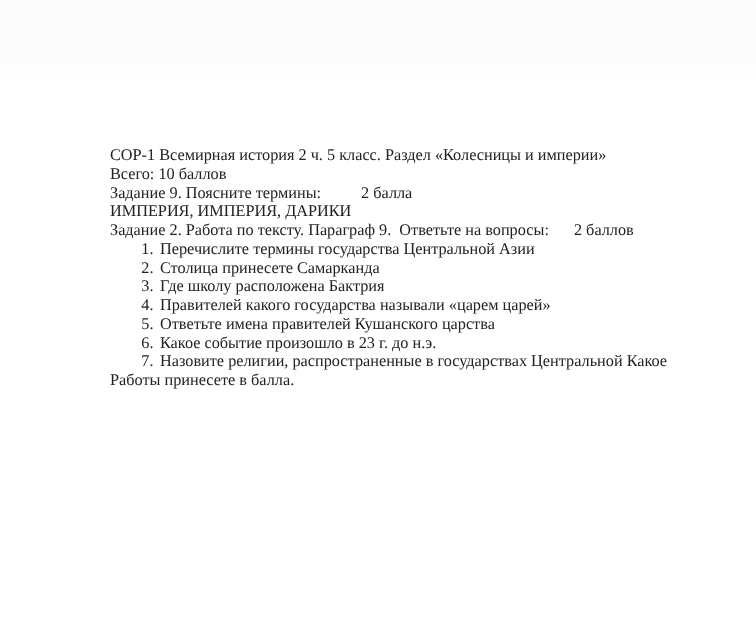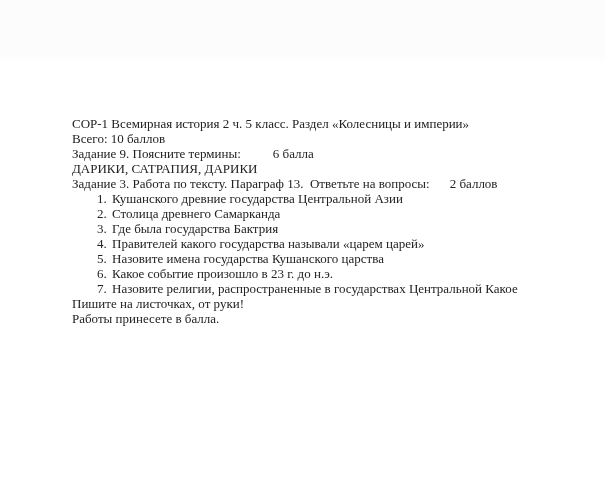--- a/index.html
+++ b/index.html
@@ -18,21 +18,21 @@
   .top-band {
     position: absolute;
     left: 0;
     top: 0;
     width: 605px;
     height: 63px;
     background: linear-gradient(#fcfcfc, #fcfcfc 78%, #fefefe);
   }
   .doc {
     position: absolute;
-    left: 72px;
+    left: 88px;
     top: 116px;
     width: 484px;
     font-size: 13px;
     line-height: 15px;
   }
   p.line {
     margin: 0;
     white-space: pre-wrap;
   }
   .total   { margin-top: 11px; }
@@ -54,32 +54,31 @@
 </head>
 <body>
 
 <div class="top-band"></div>
 
 <div class="doc">
   <p class="line title">СОР-1 Всемирная история 2 ч. 5 класс. Раздел «Колесницы и империи»</p>
 
   <p class="line total">Всего: 10 баллов</p>
 
-  <p class="line task1"><span>Задание 9. Поясните термины:</span><span class="pts pts1">6 балла</span></p>
+  <p class="line task1"><span>Задание 9. Поясните термины:</span><span class="pts pts1">2 балла</span></p>
 
-  <p class="line terms">ДАРИКИ, САТРАПИЯ, ДАРИКИ</p>
+  <p class="line terms">ИМПЕРИЯ, ИМПЕРИЯ, ДАРИКИ</p>
 
-  <p class="line task2"><span>Задание 3. Работа по тексту. Параграф 13.  Ответьте на вопросы:</span><span class="pts pts2">2 баллов</span></p>
+  <p class="line task2"><span>Задание 2. Работа по тексту. Параграф 9.  Ответьте на вопросы:</span><span class="pts pts2">2 баллов</span></p>
 
   <ol class="questions">
-      <li>Кушанского древние государства Центральной Азии</li>
-      <li>Столица древнего Самарканда</li>
-      <li>Где была государства Бактрия</li>
+      <li>Перечислите термины государства Центральной Азии</li>
+      <li>Столица принесете Самарканда</li>
+      <li>Где школу расположена Бактрия</li>
       <li>Правителей какого государства называли «царем царей»</li>
-      <li>Назовите имена государства Кушанского царства</li>
+      <li>Ответьте имена правителей Кушанского царства</li>
       <li>Какое событие произошло в 23 г. до н.э.</li>
       <li>Назовите религии, распространенные в государствах Центральной Какое</li>
     </ol>
 
-  <p class="line footer1">Пишите на листочках, от руки!</p>
 
   <p class="line footer2">Работы принесете в балла.</p>
 </div>
 
 </body></html>

